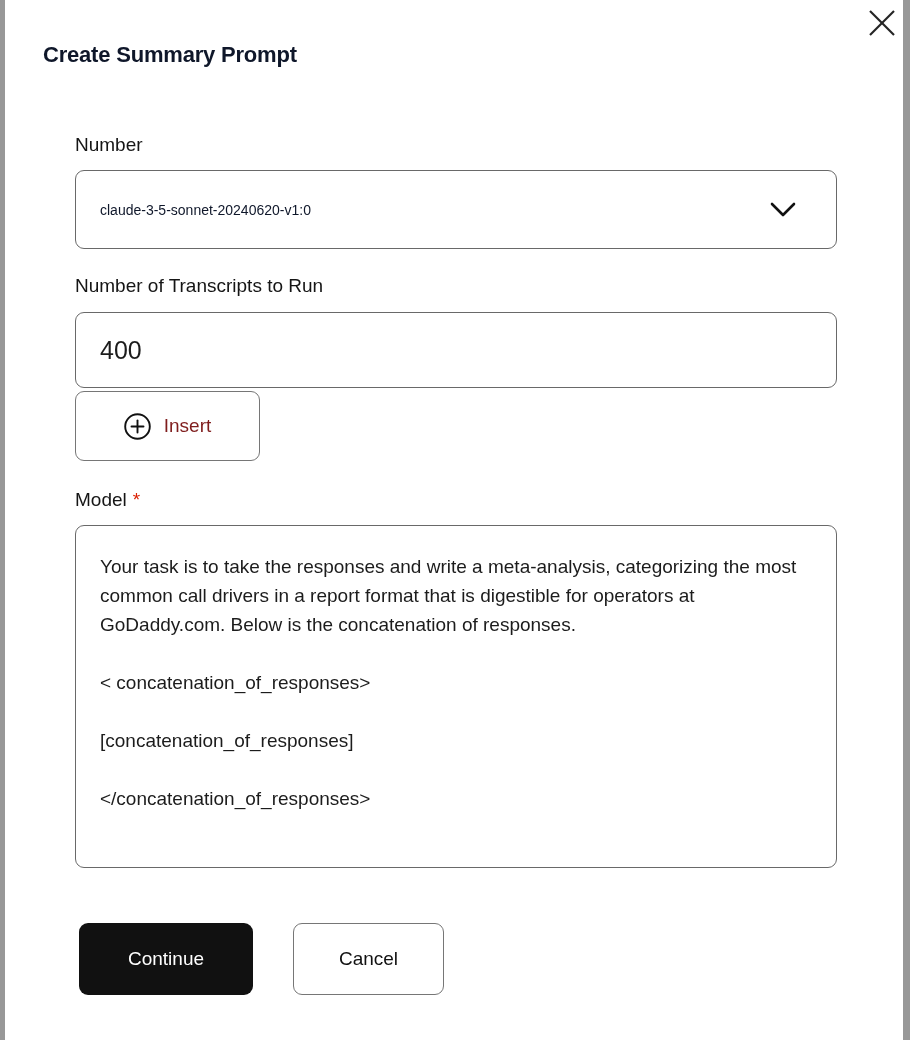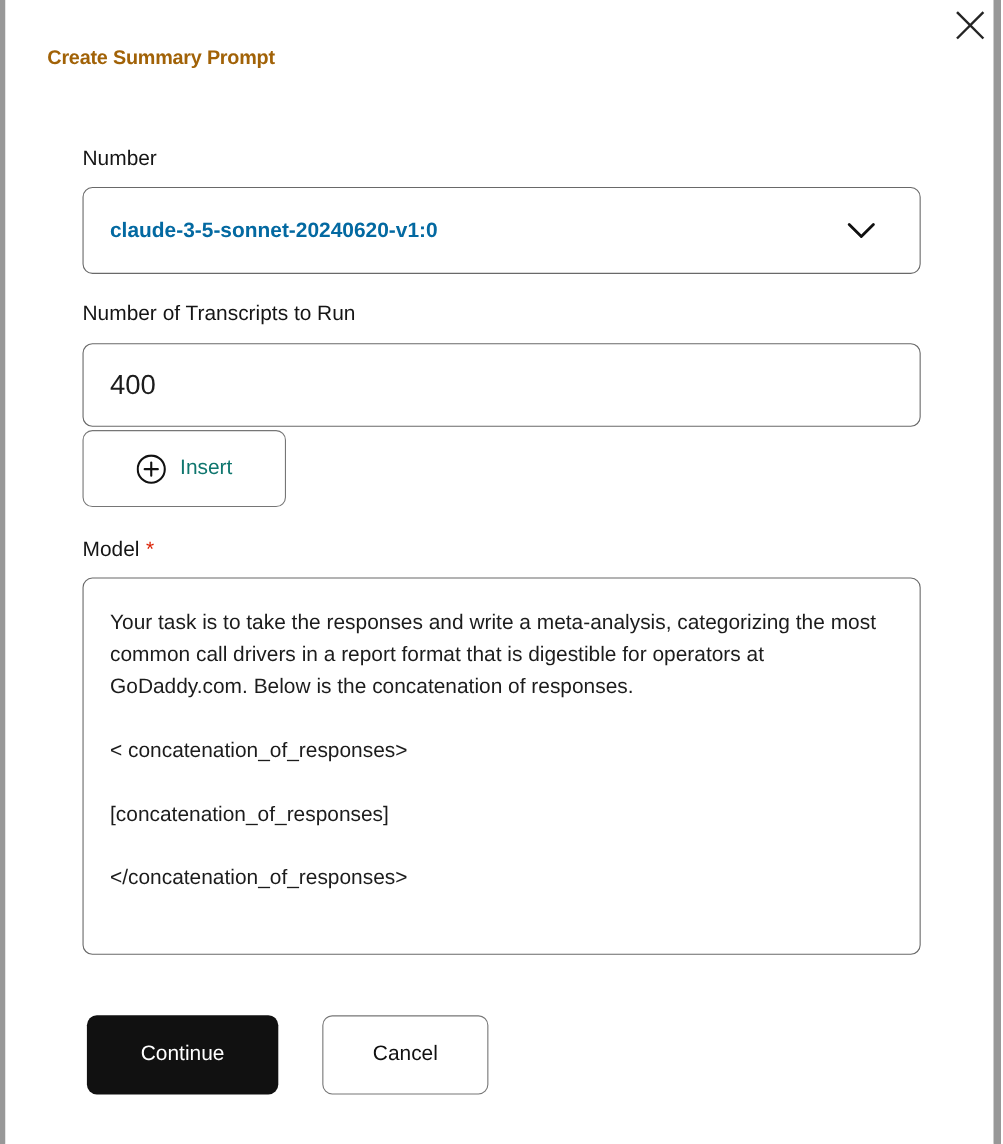--- a/index.html
+++ b/index.html
@@ -18,52 +18,52 @@
   .dialog { position: absolute; left: 5px; top: 0; width: 898px; height: 1040px; background: #ffffff; }
 
   .close-btn {
     position: absolute; left: 856px; top: 2px; width: 42px; height: 42px;
     display: flex; align-items: center; justify-content: center;
     background: transparent; border: none; cursor: pointer; padding: 0;
   }
 
   .dialog-title {
     position: absolute; left: 38px; top: 42px;
-    font-size: 18px; font-weight: 700; letter-spacing: -0.2px; color: #a16207; text-align: center;
+    font-size: 22px; font-weight: 700; letter-spacing: -0.2px; color: #0f172a; text-align: center;
   }
 
   .field-label {
     position: absolute; left: 70px;
     font-size: 19px; line-height: 23px; color: #151515;
   }
   .required-star { color: #db1f02; margin-left: 6px; font-size: 19px; }
 
   .control {
     position: absolute; left: 70px; width: 762px;
     background: #fff; border: 1px solid #696969; border-radius: 9px;
   }
 
   .select-box { top: 170px; height: 79px; cursor: pointer;
     display: flex; align-items: center; padding: 0 24px; }
-  .select-value { font-size: 19px; color: #0369a1; flex: 1; font-weight: bold; }
+  .select-value { font-size: 14px; color: #0f172a; flex: 1; }
   .select-chevron { flex: none; margin-right: 16px; }
 
   .text-input {
     top: 312px; height: 76px; padding: 0 24px;
     font-family: "Liberation Sans", sans-serif; font-size: 25px; color: #1c1c1c;
     outline: none;
   }
 
   .insert-btn {
     position: absolute; left: 70px; top: 391px; width: 185px; height: 70px;
     background: #fff; border: 1px solid #767676; border-radius: 9px;
     display: flex; align-items: center; justify-content: center; gap: 13px;
     cursor: pointer; padding: 0;
   }
-  .insert-label { font-size: 19px; font-weight: 500; color: #0f766e; }
+  .insert-label { font-size: 19px; font-weight: 500; color: #7f1d1d; }
 
   .prompt-area {
     position: absolute; left: 70px; top: 525px; width: 762px; height: 343px;
     border: 1px solid #696969; border-radius: 9px;
     padding: 26px 24px; resize: none; overflow: hidden; outline: none;
     font-family: "Liberation Sans", sans-serif; font-size: 19px; line-height: 29px; color: #1c1c1c;
     background: #fff;
   }
 
   .btn {

